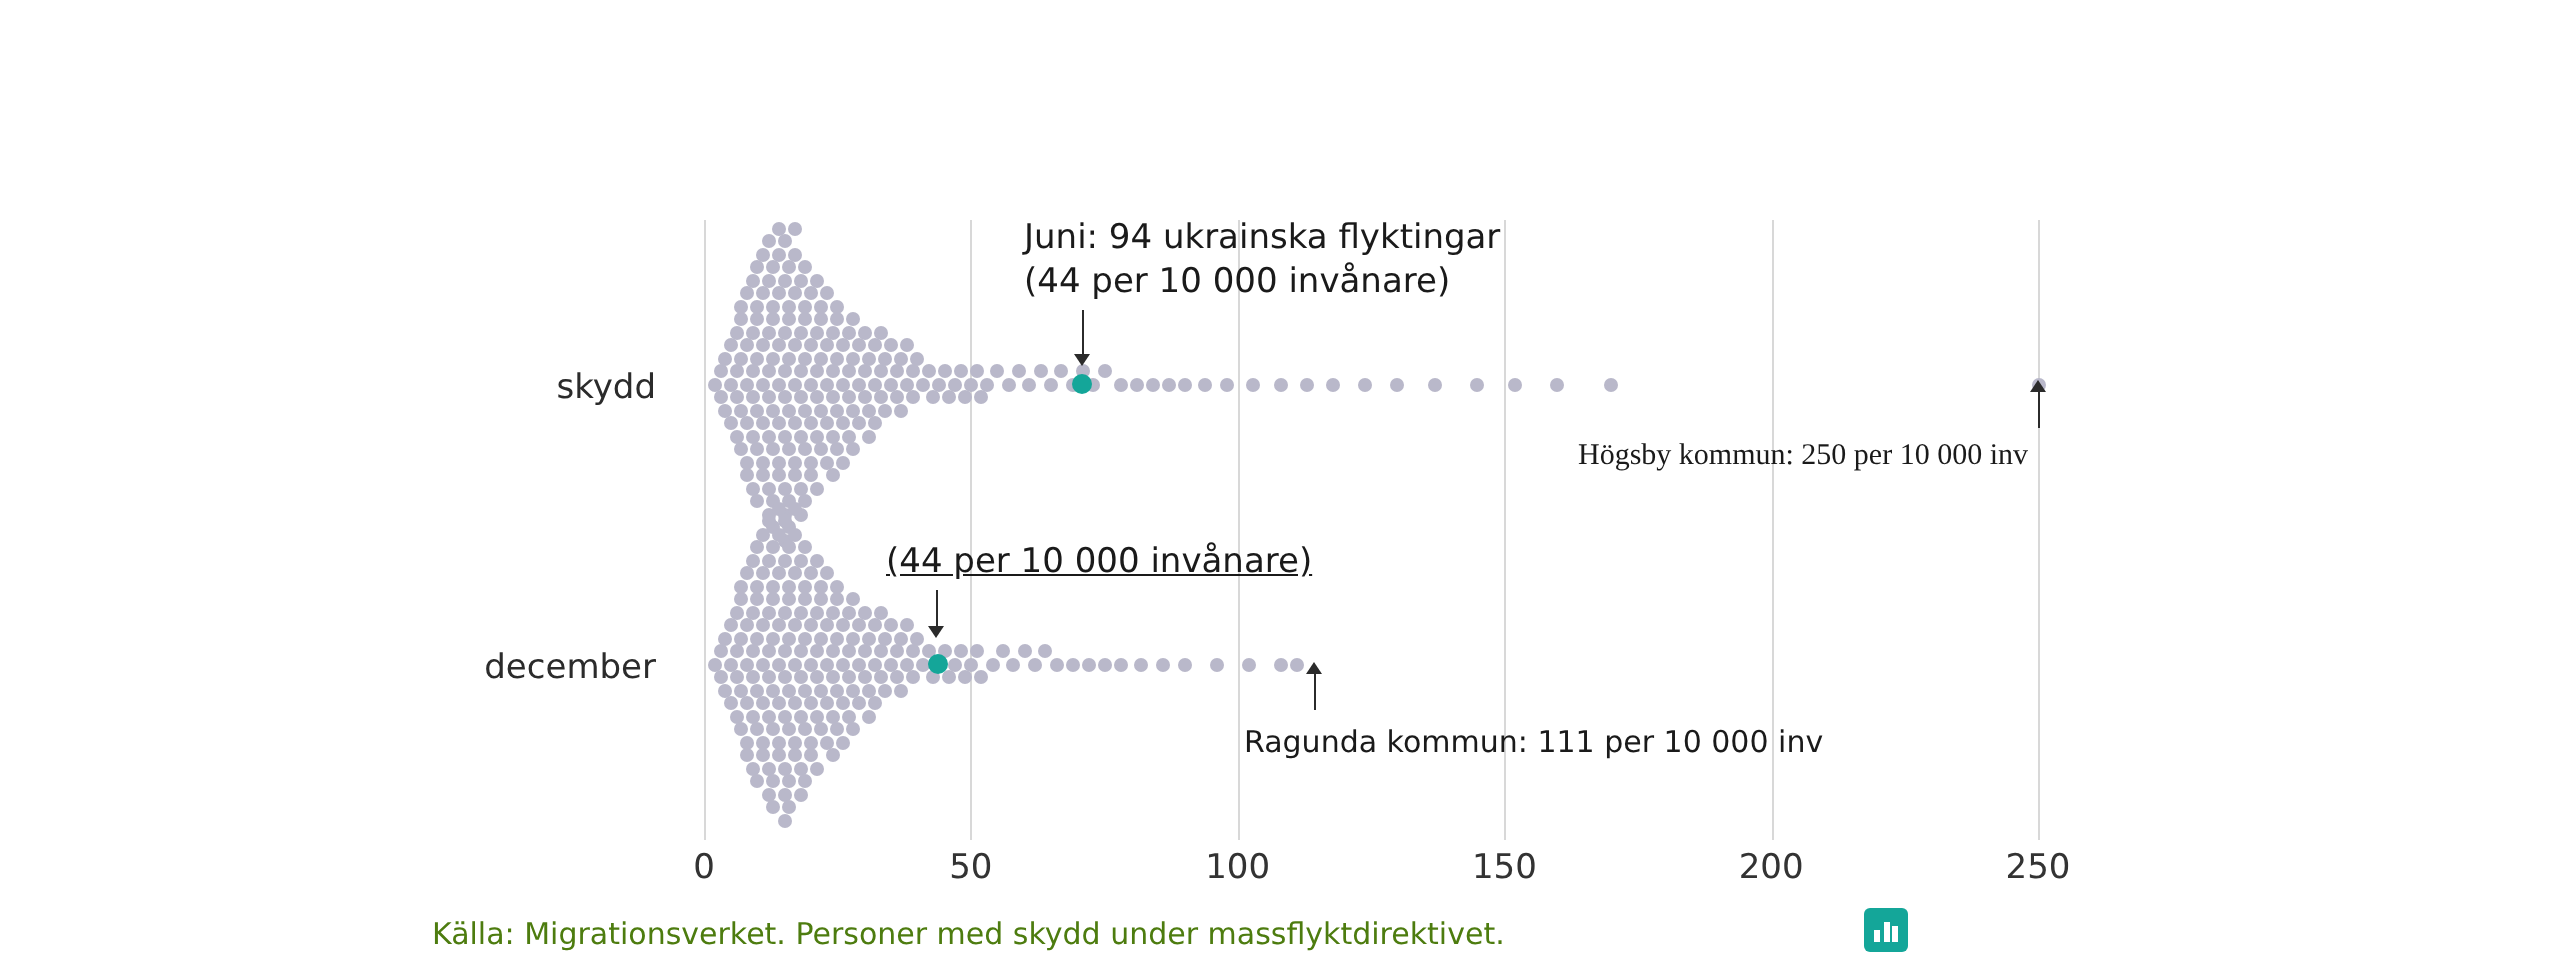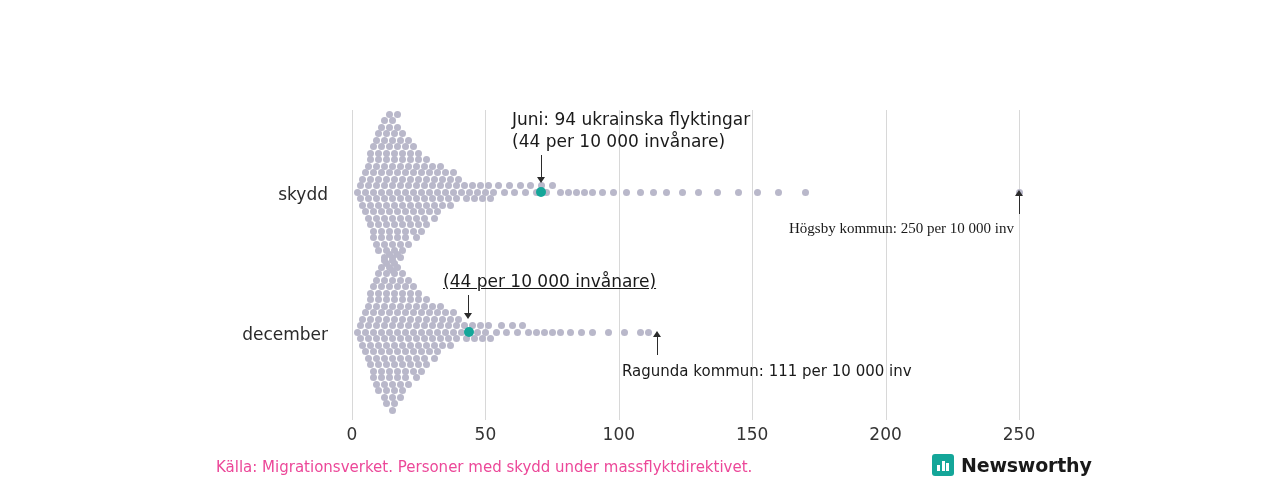--- a/index.html
+++ b/index.html
@@ -103,21 +103,21 @@
     border-right: 4px solid transparent;
   }
   .arrow.down { border-top: 6px solid #2b2b2b; }
   .arrow.up { border-bottom: 6px solid #2b2b2b; }
 
   .source {
     position: absolute;
     left: 216px;
     top: 458px;
     font-size: 15px;
-    color: #ec4899;
+    color: #4d7c0f;
   }
   .brand {
     position: absolute;
     left: 932px;
     top: 454px;
     display: flex;
     align-items: center;
     gap: 7px;
   }
   .brand-mark {
@@ -617,16 +617,15 @@
   <div class="arrow up" style="left:653px; top:331px;"></div>
 
   <div class="source">Källa: Migrationsverket. Personer med skydd under massflyktdirektivet.</div>
 
   <div class="brand">
     <span class="brand-mark">
       <i class="b1"></i>
         <i class="b2"></i>
         <i class="b3"></i>
     </span>
-    <span class="brand-name">Newsworthy</span>
   </div>
 
 </div>
 
 </body></html>

